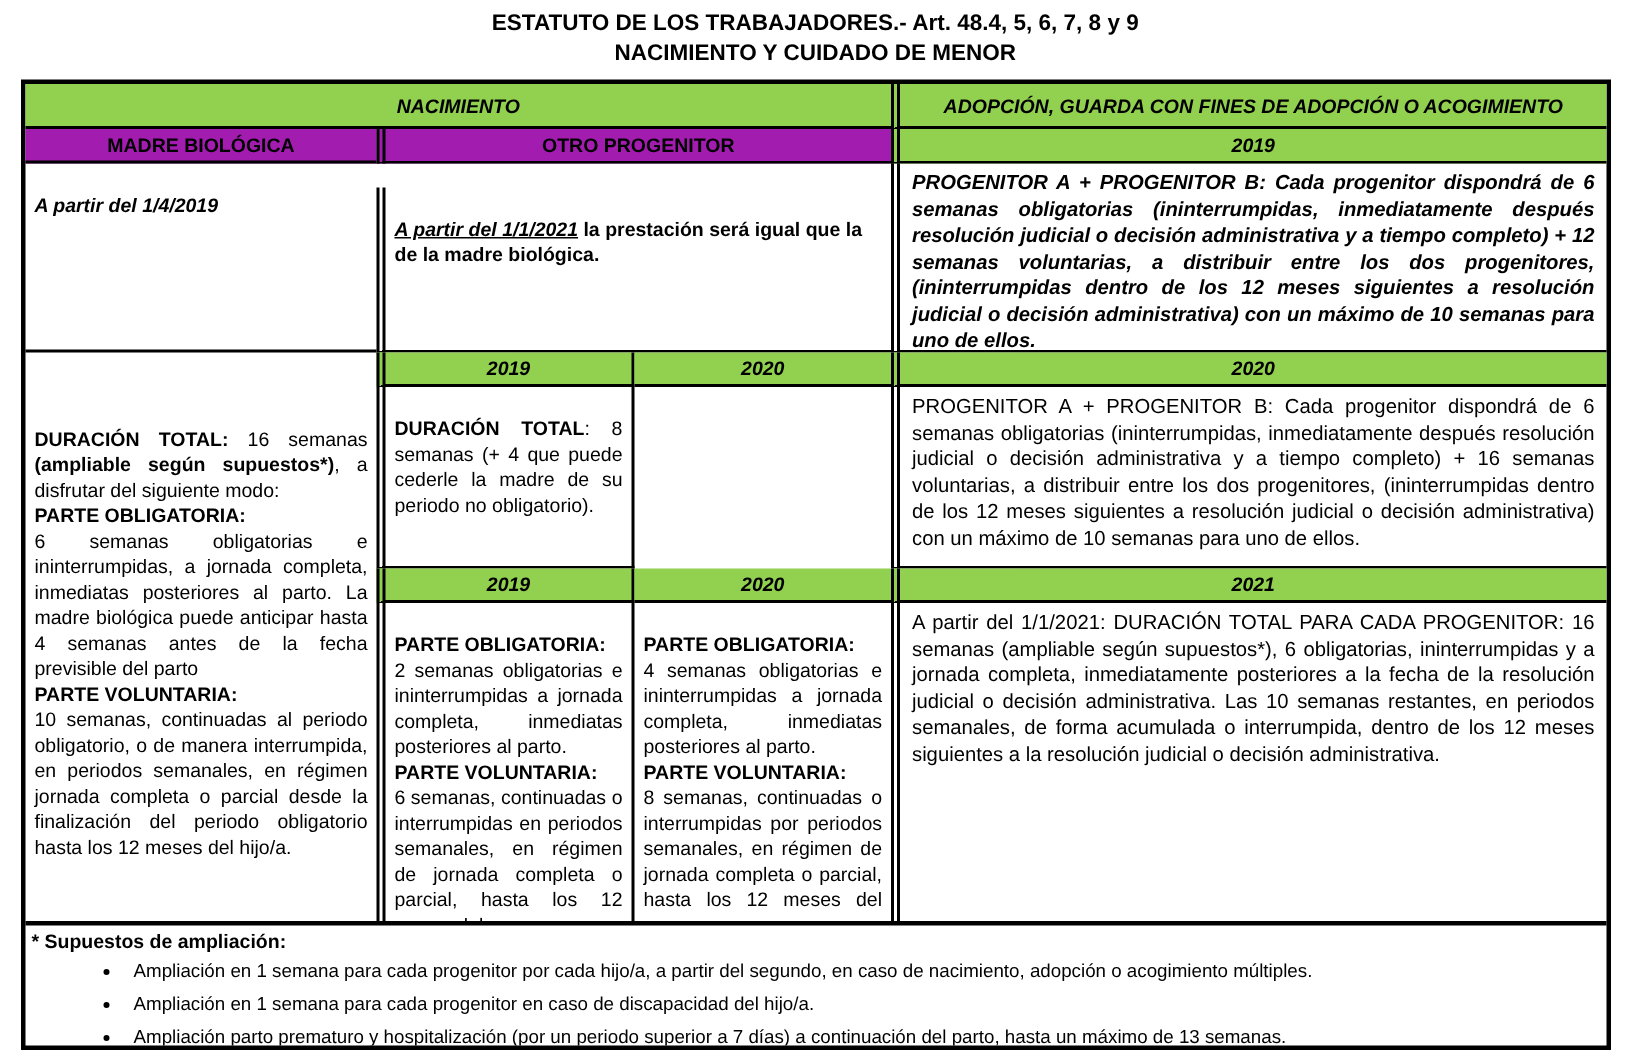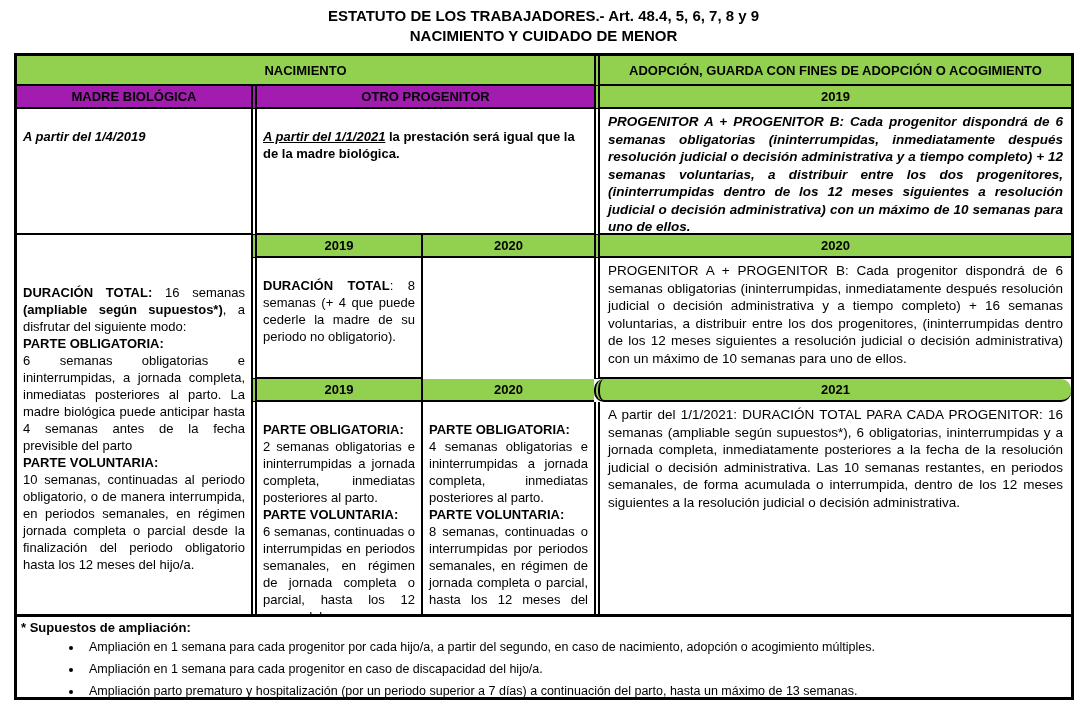--- a/index.html
+++ b/index.html
@@ -32,20 +32,21 @@
     padding:19px 6px;
     font-size:13px;
     line-height:17px;
   }
   .hdr{
     background:#92D050;
     font-weight:bold;
     text-align:center;
     display:flex;align-items:center;justify-content:center;
     padding:1px 4px;
+    font-style:italic;
   }
   .palehdr{
     background:#a21caf;
     font-weight:bold;
     text-align:center;
     display:flex;align-items:center;justify-content:center;
     padding:1px 4px;
   }
   .dbl-left{border-left:6px double #000;}
   .sep-right{border-right:2px solid #000;}
@@ -53,32 +54,32 @@
   .b{font-weight:bold;}
   .bi{font-weight:bold;font-style:italic;}
   .biu{font-weight:bold;font-style:italic;text-decoration:underline;}
   
   .g-nac{grid-column:1/4;grid-row:1;}
   .g-adop{grid-column:4;grid-row:1;}
   .g-madreh{grid-column:1;grid-row:2;}
   .g-otroh{grid-column:2/4;grid-row:2;text-align:right;}
   .g-2019a{grid-column:4;grid-row:2;}
   .g-madre-intro{grid-column:1;grid-row:3;}
-  .g-otro-intro{grid-column:2/4;grid-row:3;}
+  .g-otro-intro{grid-column:2/4;grid-row:3;margin-top:16px;}
   .g-adop2019{grid-column:4;grid-row:3;}
   .g-y19-1{grid-column:2;grid-row:4;}
   .g-y20-1{grid-column:3;grid-row:4;}
   .g-adop20h{grid-column:4;grid-row:4;}
   .g-madre-main{grid-column:1;grid-row:4/8;border-bottom:none;margin-top:30px;}
   .g-dur19{grid-column:2;grid-row:5;}
   .g-dur20{grid-column:3;grid-row:5;}
   .g-adop20{grid-column:4;grid-row:5;}
   .g-y19-2{grid-column:2;grid-row:6;}
   .g-y20-2{grid-column:3;grid-row:6;}
-  .g-adop21h{grid-column:4;grid-row:6;border-radius:10px;}
+  .g-adop21h{grid-column:4;grid-row:6;}
   .g-parte19{grid-column:2;grid-row:7;border-bottom:none;}
   .g-parte20{grid-column:3;grid-row:7;border-bottom:none;}
   .g-adop21{grid-column:4;grid-row:7;border-bottom:none;}
   .adoptxt{font-size:13.5px;line-height:17.5px;padding:4px 8px;}
   .footer{
     flex:1;border-top:3px solid #000;padding:2px 6px 0 4px;
     overflow:hidden;
   }
   .footer .fh{font-weight:bold;font-size:13px;line-height:17px;}
   .footer ul{margin:3px 0 0 0;padding-left:62px;}

